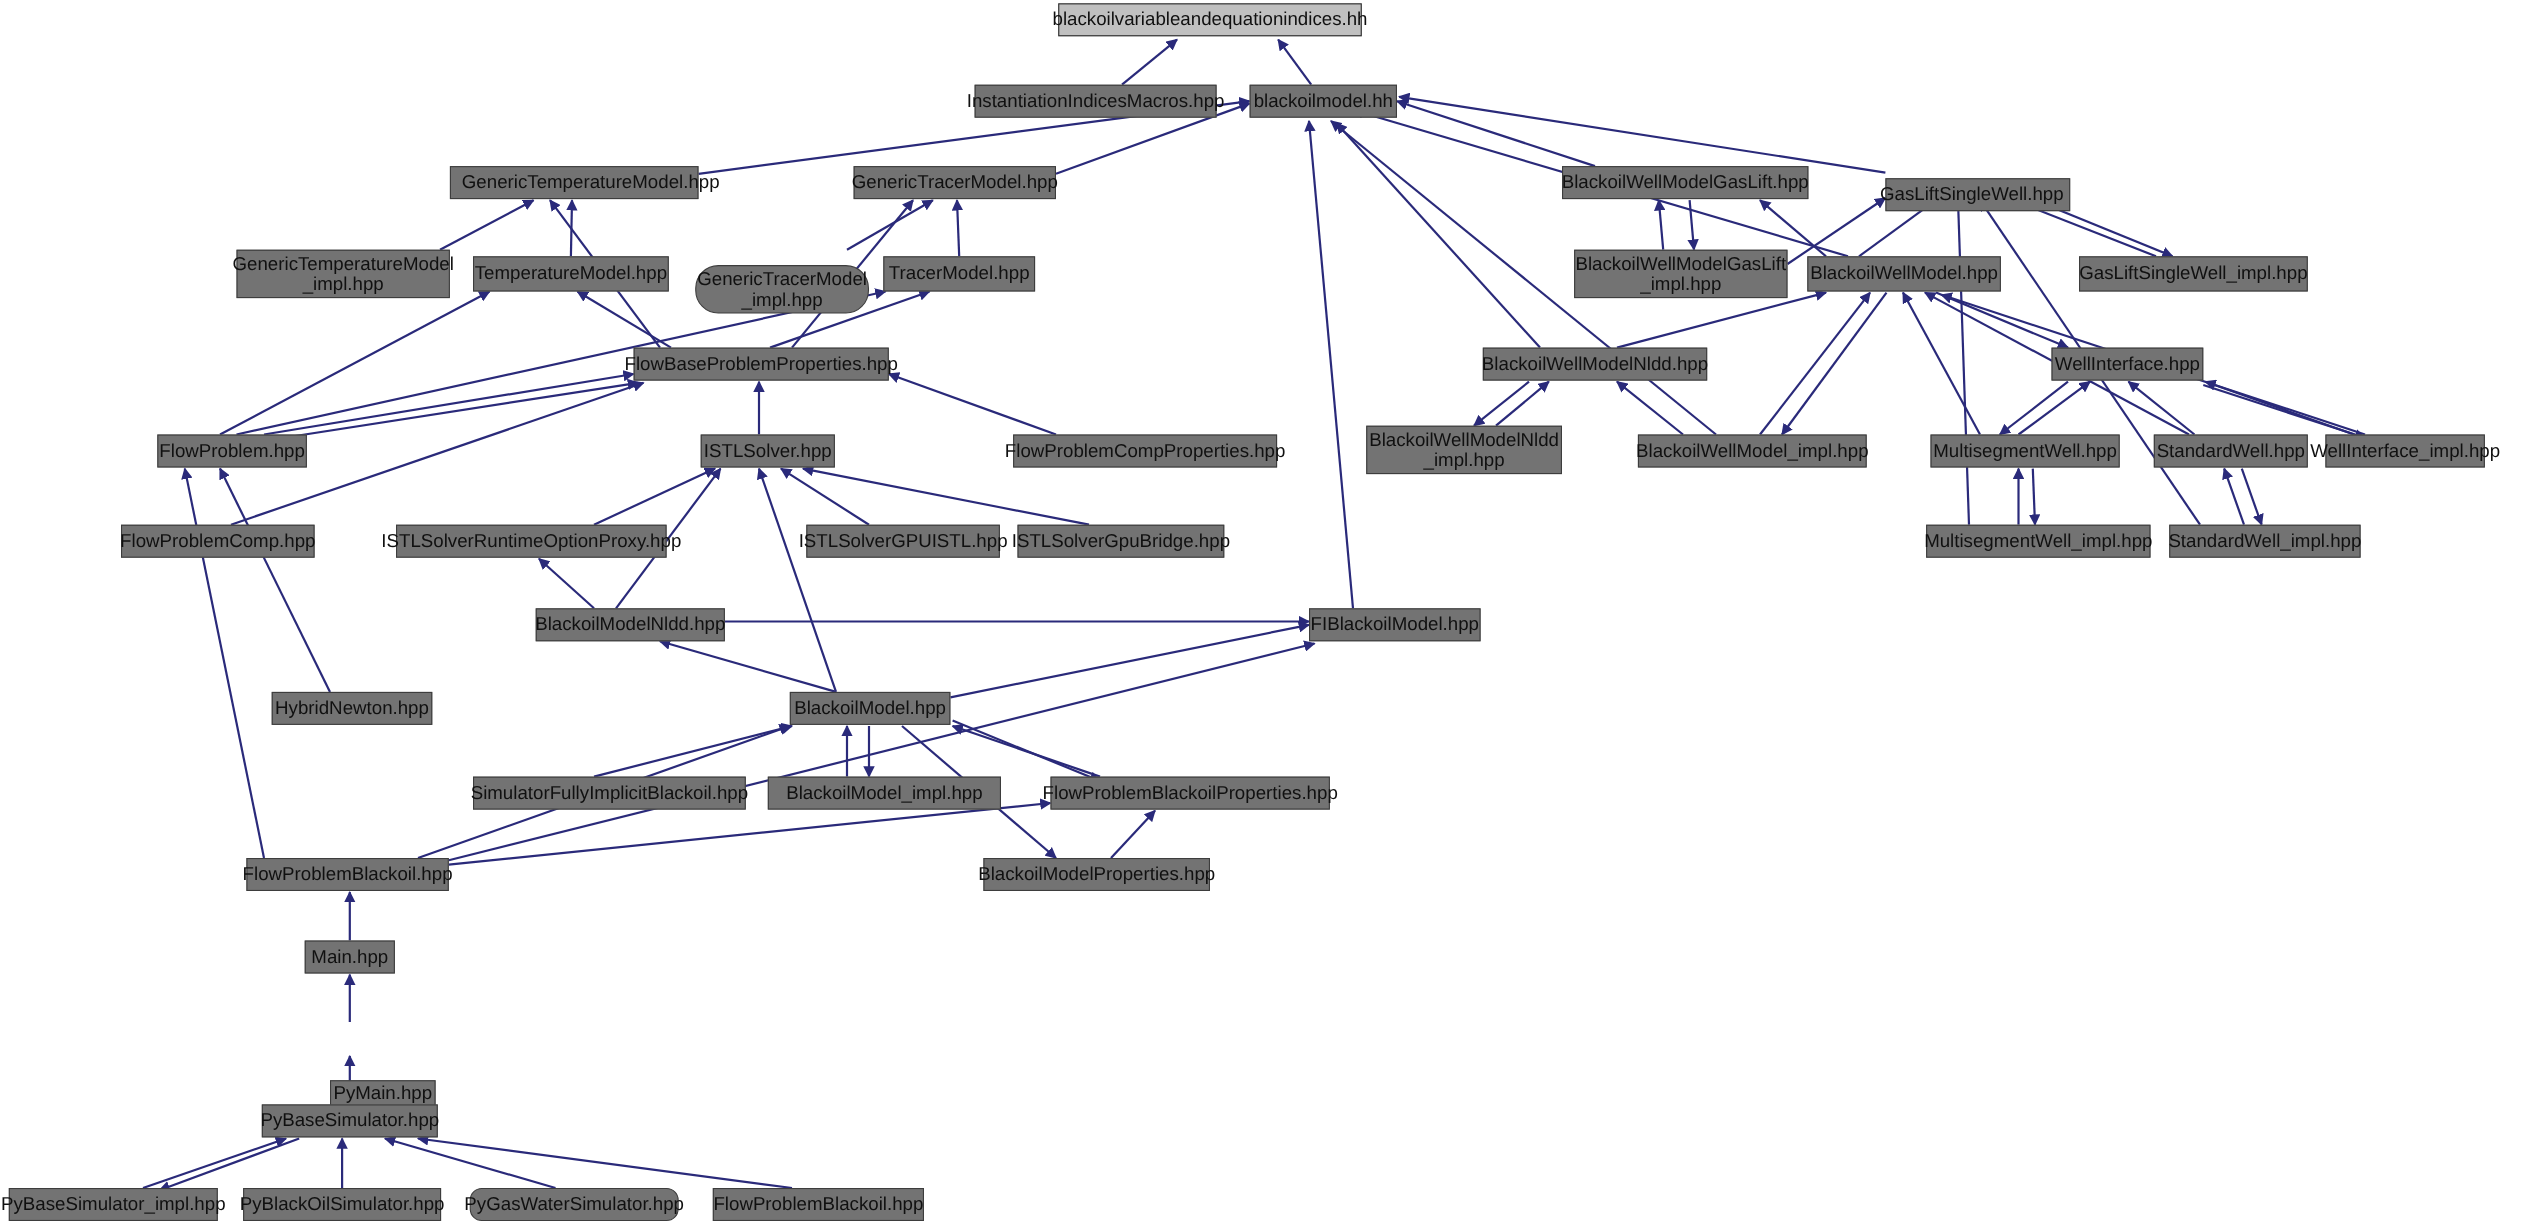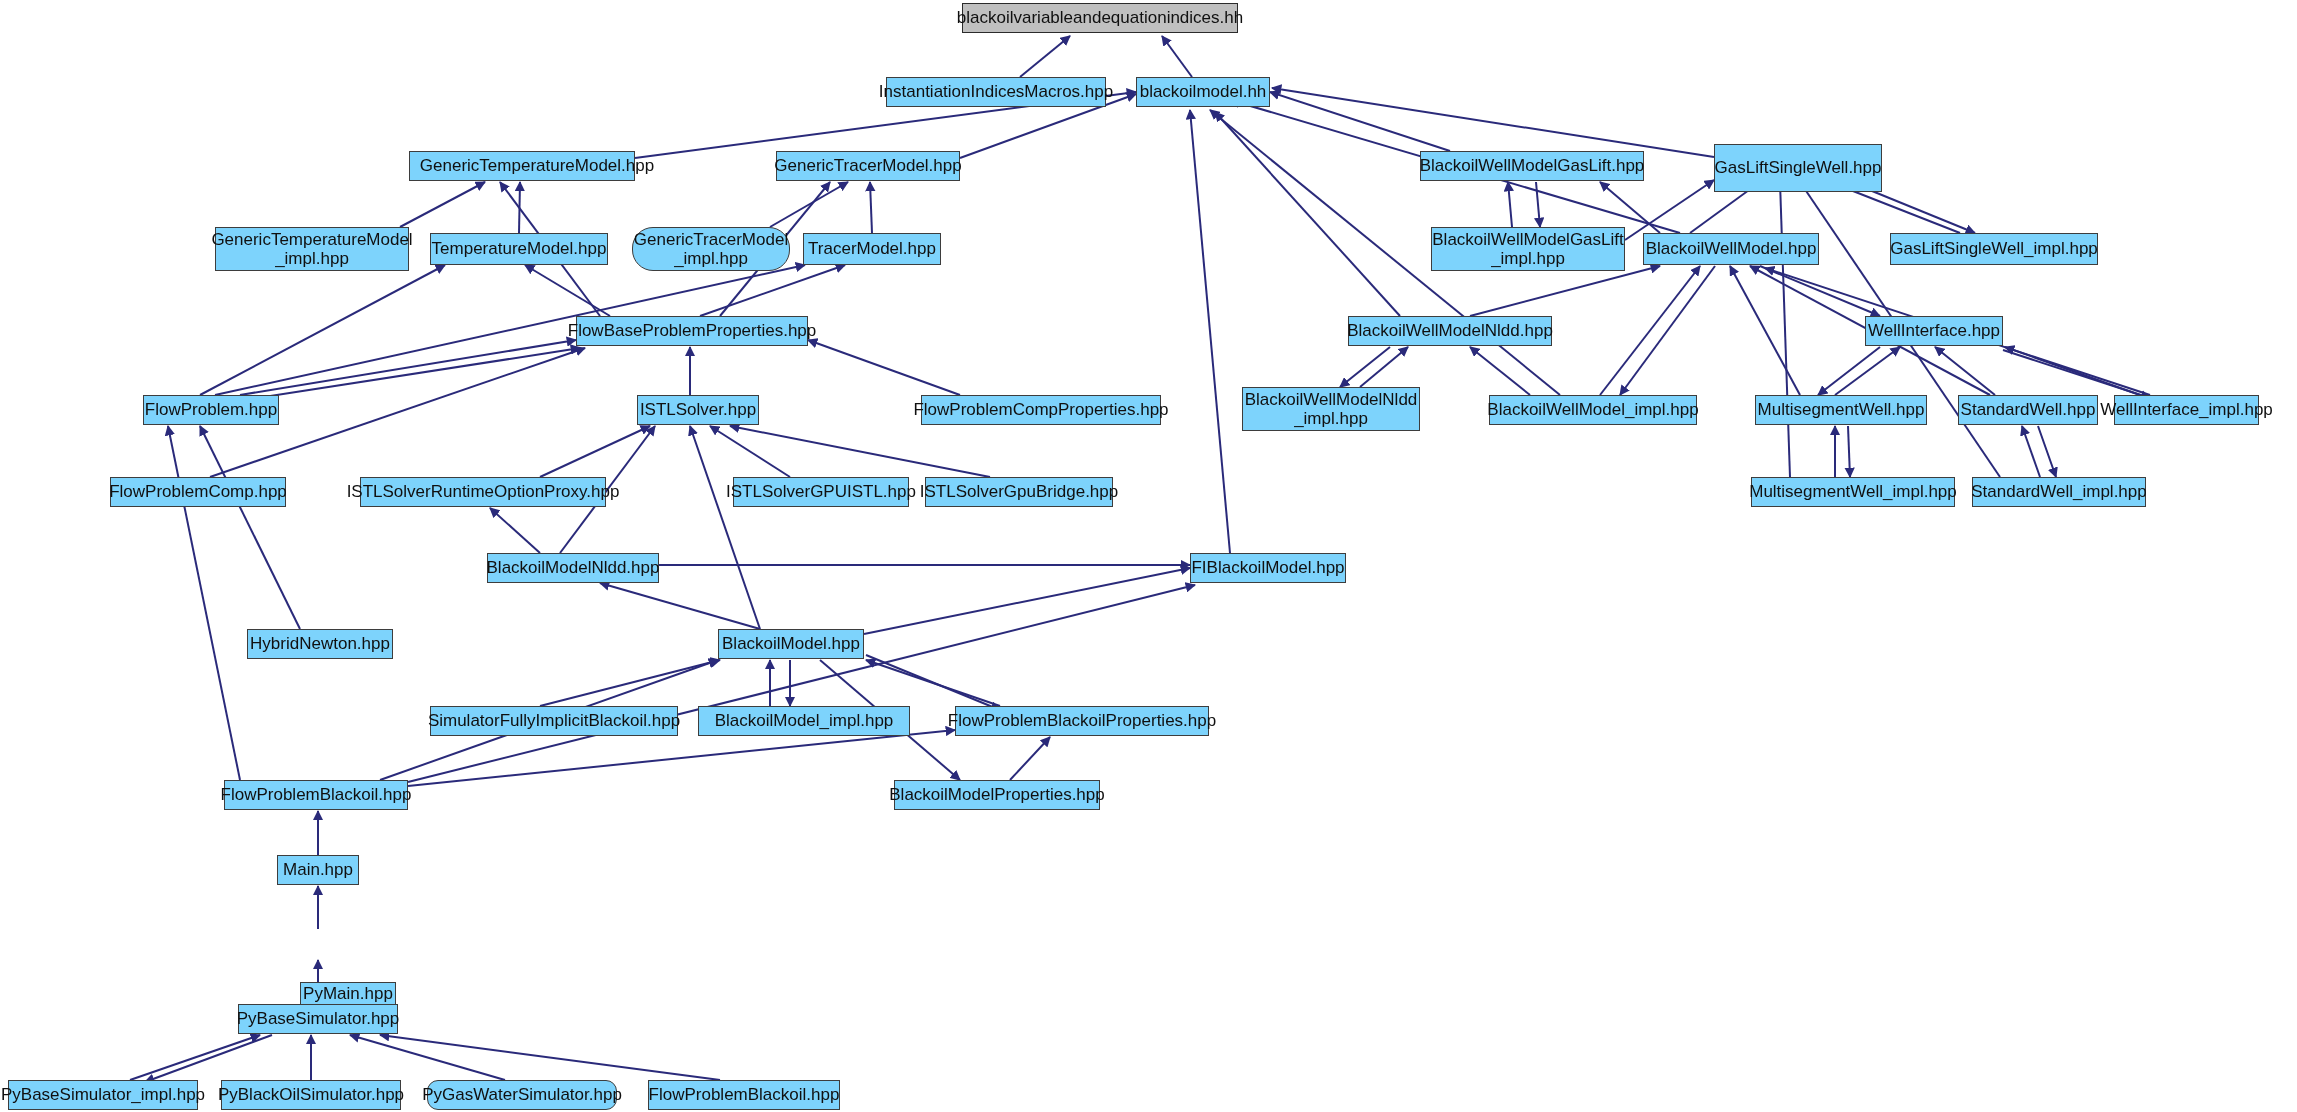--- a/index.html
+++ b/index.html
@@ -22,21 +22,21 @@
     left: 0;
     top: 0;
     width: 2297px;
     height: 1112px;
     pointer-events: none;
   }
   .node {
     position: absolute;
     box-sizing: border-box;
     border: 1.6px solid #3d3d3d;
-    background: #7dd3fc;
+    background: #737373;
     color: #101010;
     font-size: 17px;
     line-height: 1.12;
     display: flex;
     align-items: center;
     justify-content: center;
     text-align: center;
     white-space: pre-line;
     padding: 1px 5px;
     z-index: 5;
@@ -145,25 +145,25 @@
         <path d="M 2000,477 L 1800,182" fill="none" stroke="#2a2a7a" stroke-width="2" marker-end="url(#arrowhead)"></path>
       </g>
   </svg>
   <div id="nodes">
       <div class="node root" style="left: 962px; top: 3px; width: 276px; height: 30px;"><span class="node-label">blackoilvariableandequationindices.hh</span></div>
       <div class="node" style="left: 886px; top: 77px; width: 220px; height: 30px;"><span class="node-label">InstantiationIndicesMacros.hpp</span></div>
       <div class="node" style="left: 1136px; top: 77px; width: 134px; height: 30px;"><span class="node-label">blackoilmodel.hh</span></div>
       <div class="node" style="left: 409px; top: 151px; width: 226px; height: 30px; padding-left: 35px;"><span class="node-label">GenericTemperatureModel.hpp</span></div>
       <div class="node" style="left: 776px; top: 151px; width: 184px; height: 30px;"><span class="node-label">GenericTracerModel.hpp</span></div>
       <div class="node" style="left: 1420px; top: 151px; width: 224px; height: 30px;"><span class="node-label">BlackoilWellModelGasLift.hpp</span></div>
-      <div class="node" style="left: 1714px; top: 144px; width: 168px; height: 48px;"><span class="node-label">GasLiftSingleWell.hpp</span></div>
+      <div class="node" style="left: 1714px; top: 162px; width: 168px; height: 30px; justify-content: flex-end;"><span class="node-label">GasLiftSingleWell.hpp</span></div>
       <div class="node" style="left: 215px; top: 227px; width: 194px; height: 44px;"><span class="node-label">GenericTemperatureModel
 _impl.hpp</span></div>
       <div class="node" style="left: 430px; top: 233px; width: 178px; height: 32px;"><span class="node-label">TemperatureModel.hpp</span></div>
-      <div class="node" style="left: 632px; top: 227px; width: 158px; height: 44px; border-radius: 21px;"><span class="node-label">GenericTracerModel
+      <div class="node" style="left: 632px; top: 241px; width: 158px; height: 44px; border-radius: 21px;"><span class="node-label">GenericTracerModel
 _impl.hpp</span></div>
       <div class="node" style="left: 803px; top: 233px; width: 138px; height: 32px;"><span class="node-label">TracerModel.hpp</span></div>
       <div class="node" style="left: 1431px; top: 227px; width: 194px; height: 44px;"><span class="node-label">BlackoilWellModelGasLift
 _impl.hpp</span></div>
       <div class="node" style="left: 1643px; top: 233px; width: 176px; height: 32px;"><span class="node-label">BlackoilWellModel.hpp</span></div>
       <div class="node" style="left: 1890px; top: 233px; width: 208px; height: 32px;"><span class="node-label">GasLiftSingleWell_impl.hpp</span></div>
       <div class="node" style="left: 576px; top: 316px; width: 232px; height: 30px;"><span class="node-label">FlowBaseProblemProperties.hpp</span></div>
       <div class="node" style="left: 1348px; top: 316px; width: 204px; height: 30px;"><span class="node-label">BlackoilWellModelNldd.hpp</span></div>
       <div class="node" style="left: 1865px; top: 316px; width: 138px; height: 30px;"><span class="node-label">WellInterface.hpp</span></div>
       <div class="node" style="left: 143px; top: 395px; width: 136px; height: 30px;"><span class="node-label">FlowProblem.hpp</span></div>

